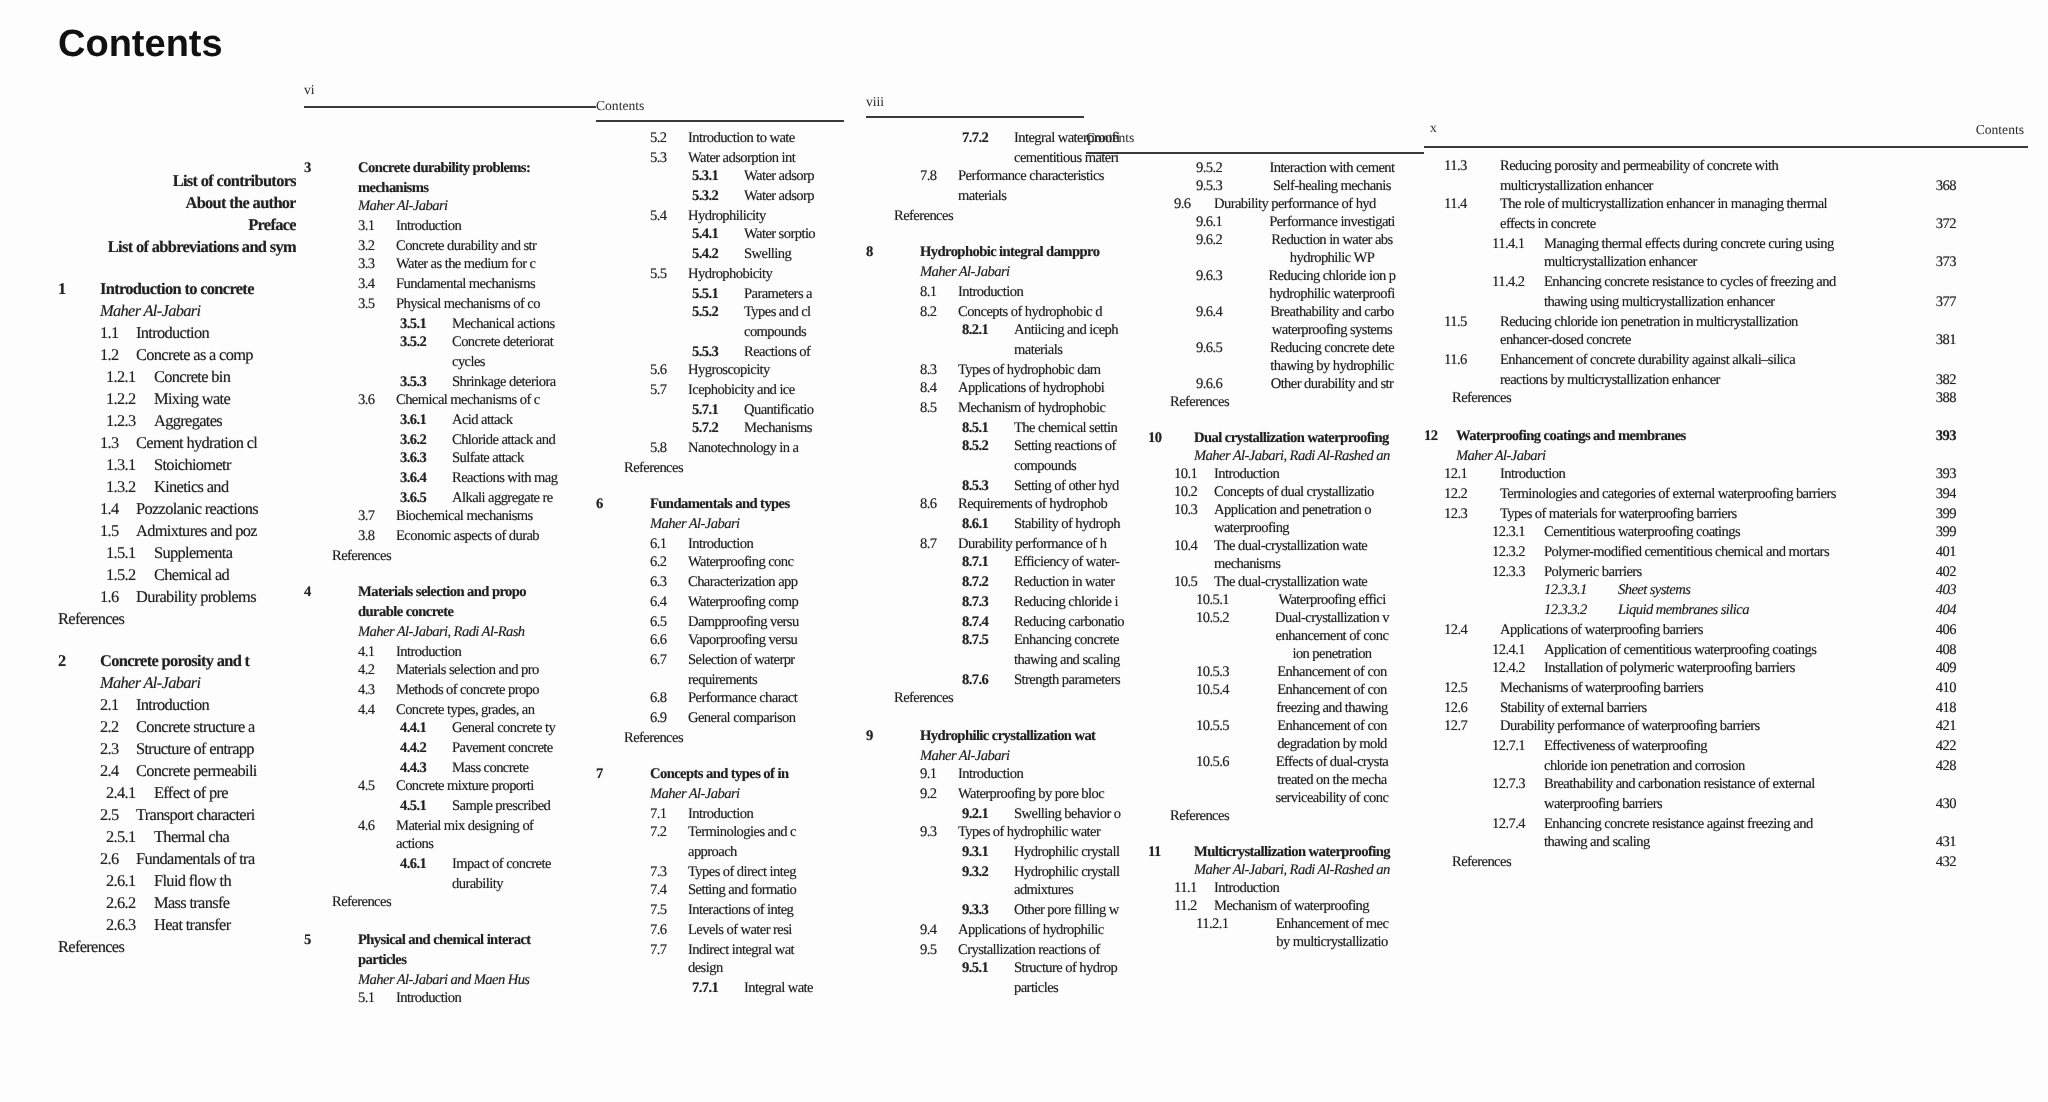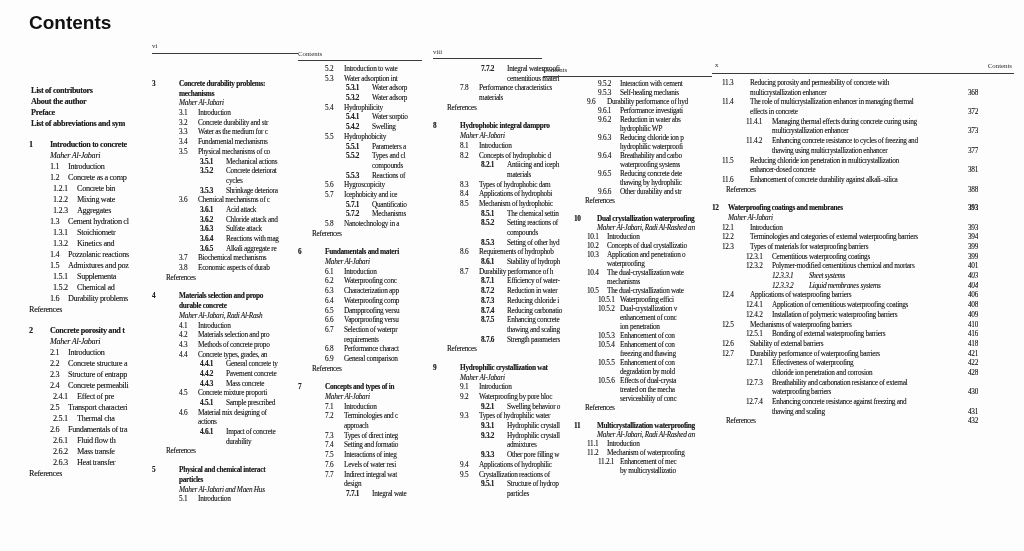--- a/index.html
+++ b/index.html
@@ -30,40 +30,40 @@
   #col-0{left:29px;top:85px;width:119px;}
   #col-1{left:152px;top:79px;width:146px;}
   #col-2{left:298px;top:64px;width:135px;}
   #col-3{left:433px;top:64px;width:155px;}
   #col-4{left:574px;top:79px;width:138px;}
   #col-5{left:712px;top:78px;width:266px;}
   
   .c-one{font-size:8.2px;}
   .c-one .line{height:11px;line-height:11px;}
   .c-one .gap{margin-top:10px;}
-  .c-one .lf .txt{margin-left:2px;}
+  .c-one .lf .txt{margin-left:2px;text-align:right;}
   .c-one .l0 .num{left:0;} .c-one .l0 .txt,.c-one .la .txt,.c-one .lc0 .txt{margin-left:21px;}
   .c-one .l1 .num{left:21px;} .c-one .l1 .txt,.c-one .lc1 .txt{margin-left:39px;}
   .c-one .l2 .num{left:24px;} .c-one .l2 .txt,.c-one .lc2 .txt{margin-left:48px;}
   .c-one .lr .txt{margin-left:0px;}
   
   .c-std{font-size:7.3px;}
   .c-std .line{height:9.7px;line-height:9.7px;}
   .c-std .gap{margin-top:9px;}
   .c-std .l0 .num{left:0;} .c-std .l0 .txt,.c-std .la .txt,.c-std .lc0 .txt{margin-left:27px;}
   .c-std .l1 .num{left:27px;} .c-std .l1 .txt,.c-std .lc1 .txt{margin-left:46px;}
   .c-std .l2 .num{left:48px;font-weight:bold;} .c-std .l2 .txt,.c-std .lc2 .txt{margin-left:74px;}
   .c-std .lr .txt{margin-left:14px;}
   
   .c-five{font-size:7.3px;}
   .c-five .line{height:9px;line-height:9px;}
   .c-five .gap{margin-top:9px;}
   .c-five .l0 .num{left:0;} .c-five .l0 .txt,.c-five .la .txt,.c-five .lc0 .txt{margin-left:23px;}
   .c-five .l1 .num{left:13px;} .c-five .l1 .txt,.c-five .lc1 .txt{margin-left:33px;}
-  .c-five .l2 .num{left:24px;} .c-five .l2 .txt,.c-five .lc2 .txt{margin-left:46px;}
+  .c-five .l2 .num{left:24px;} .c-five .l2 .txt,.c-five .lc2 .txt{margin-left:46px;text-align:center;}
   .c-five .lr .txt{margin-left:11px;}
   
   .c-six{font-size:7.3px;}
   .c-six .line{height:9.7px;line-height:9.7px;}
   .c-six .gap{margin-top:9px;}
   .c-six .l0 .num{left:0;} .c-six .l0 .txt,.c-six .la .txt,.c-six .lc0 .txt{margin-left:16px;}
   .c-six .l1 .num{left:10px;} .c-six .l1 .txt,.c-six .lc1 .txt{margin-left:38px;}
   .c-six .l2 .num{left:34px;} .c-six .l2 .txt,.c-six .lc2 .txt{margin-left:60px;}
   .c-six .l3 .num{left:60px;} .c-six .l3 .txt,.c-six .lc3 .txt{margin-left:97px;}
   .c-six .lr .txt{margin-left:14px;}
@@ -445,21 +445,21 @@
     </div>
     <div class="line l1">
       <span class="num">5.8</span>
       <span class="txt">Nanotechnology in a</span>
     </div>
     <div class="line lr">
       <span class="txt">References</span>
     </div>
     <div class="line l0 sb gap">
       <span class="num">6</span>
-      <span class="txt">Fundamentals and materi</span>
+      <span class="txt">Fundamentals and types</span>
     </div>
     <div class="line la si">
       <span class="txt">Maher Al-Jabari</span>
     </div>
     <div class="line l1">
       <span class="num">6.1</span>
       <span class="txt">Introduction</span>
     </div>
     <div class="line l1">
       <span class="num">6.2</span>
@@ -898,20 +898,24 @@
       <span class="num">11.5</span>
       <span class="txt">Reducing chloride ion penetration in multicrystallization</span>
     </div>
     <div class="line lc1">
       <span class="txt">enhancer-dosed concrete</span>
       <span class="pg">381</span>
     </div>
     <div class="line l1">
       <span class="num">11.6</span>
       <span class="txt">Enhancement of concrete durability against alkali–silica</span>
+    </div>
+    <div class="line lc1">
+      <span class="txt">reactions by multicrystallization enhancer</span>
+      <span class="pg">382</span>
     </div>
     <div class="line lr">
       <span class="txt">References</span>
       <span class="pg">388</span>
     </div>
     <div class="line l0 sb gap">
       <span class="num">12</span>
       <span class="txt">Waterproofing coatings and membranes</span>
       <span class="pg">393</span>
     </div>
@@ -936,28 +940,33 @@
     <div class="line l2">
       <span class="num">12.3.1</span>
       <span class="txt">Cementitious waterproofing coatings</span>
       <span class="pg">399</span>
     </div>
     <div class="line l2">
       <span class="num">12.3.2</span>
       <span class="txt">Polymer-modified cementitious chemical and mortars</span>
       <span class="pg">401</span>
     </div>
+    <div class="line l2">
+      <span class="num">12.3.3</span>
+      <span class="txt">Polymeric barriers</span>
+      <span class="pg">402</span>
+    </div>
     <div class="line l3 si">
       <span class="num">12.3.3.1</span>
       <span class="txt">Sheet systems</span>
       <span class="pg">403</span>
     </div>
     <div class="line l3 si">
       <span class="num">12.3.3.2</span>
-      <span class="txt">Liquid membranes systems</span>
+      <span class="txt">Liquid membranes silica</span>
       <span class="pg">404</span>
     </div>
     <div class="line l1">
       <span class="num">12.4</span>
       <span class="txt">Applications of waterproofing barriers</span>
       <span class="pg">406</span>
     </div>
     <div class="line l2">
       <span class="num">12.4.1</span>
       <span class="txt">Application of cementitious waterproofing coatings</span>
@@ -966,25 +975,20 @@
     <div class="line l2">
       <span class="num">12.4.2</span>
       <span class="txt">Installation of polymeric waterproofing barriers</span>
       <span class="pg">409</span>
     </div>
     <div class="line l1">
       <span class="num">12.5</span>
       <span class="txt">Mechanisms of waterproofing barriers</span>
       <span class="pg">410</span>
     </div>
-    <div class="line l2">
-      <span class="num">12.5.1</span>
-      <span class="txt">Bonding of external waterproofing barriers</span>
-      <span class="pg">416</span>
-    </div>
     <div class="line l1">
       <span class="num">12.6</span>
       <span class="txt">Stability of external barriers</span>
       <span class="pg">418</span>
     </div>
     <div class="line l1">
       <span class="num">12.7</span>
       <span class="txt">Durability performance of waterproofing barriers</span>
       <span class="pg">421</span>
     </div>

